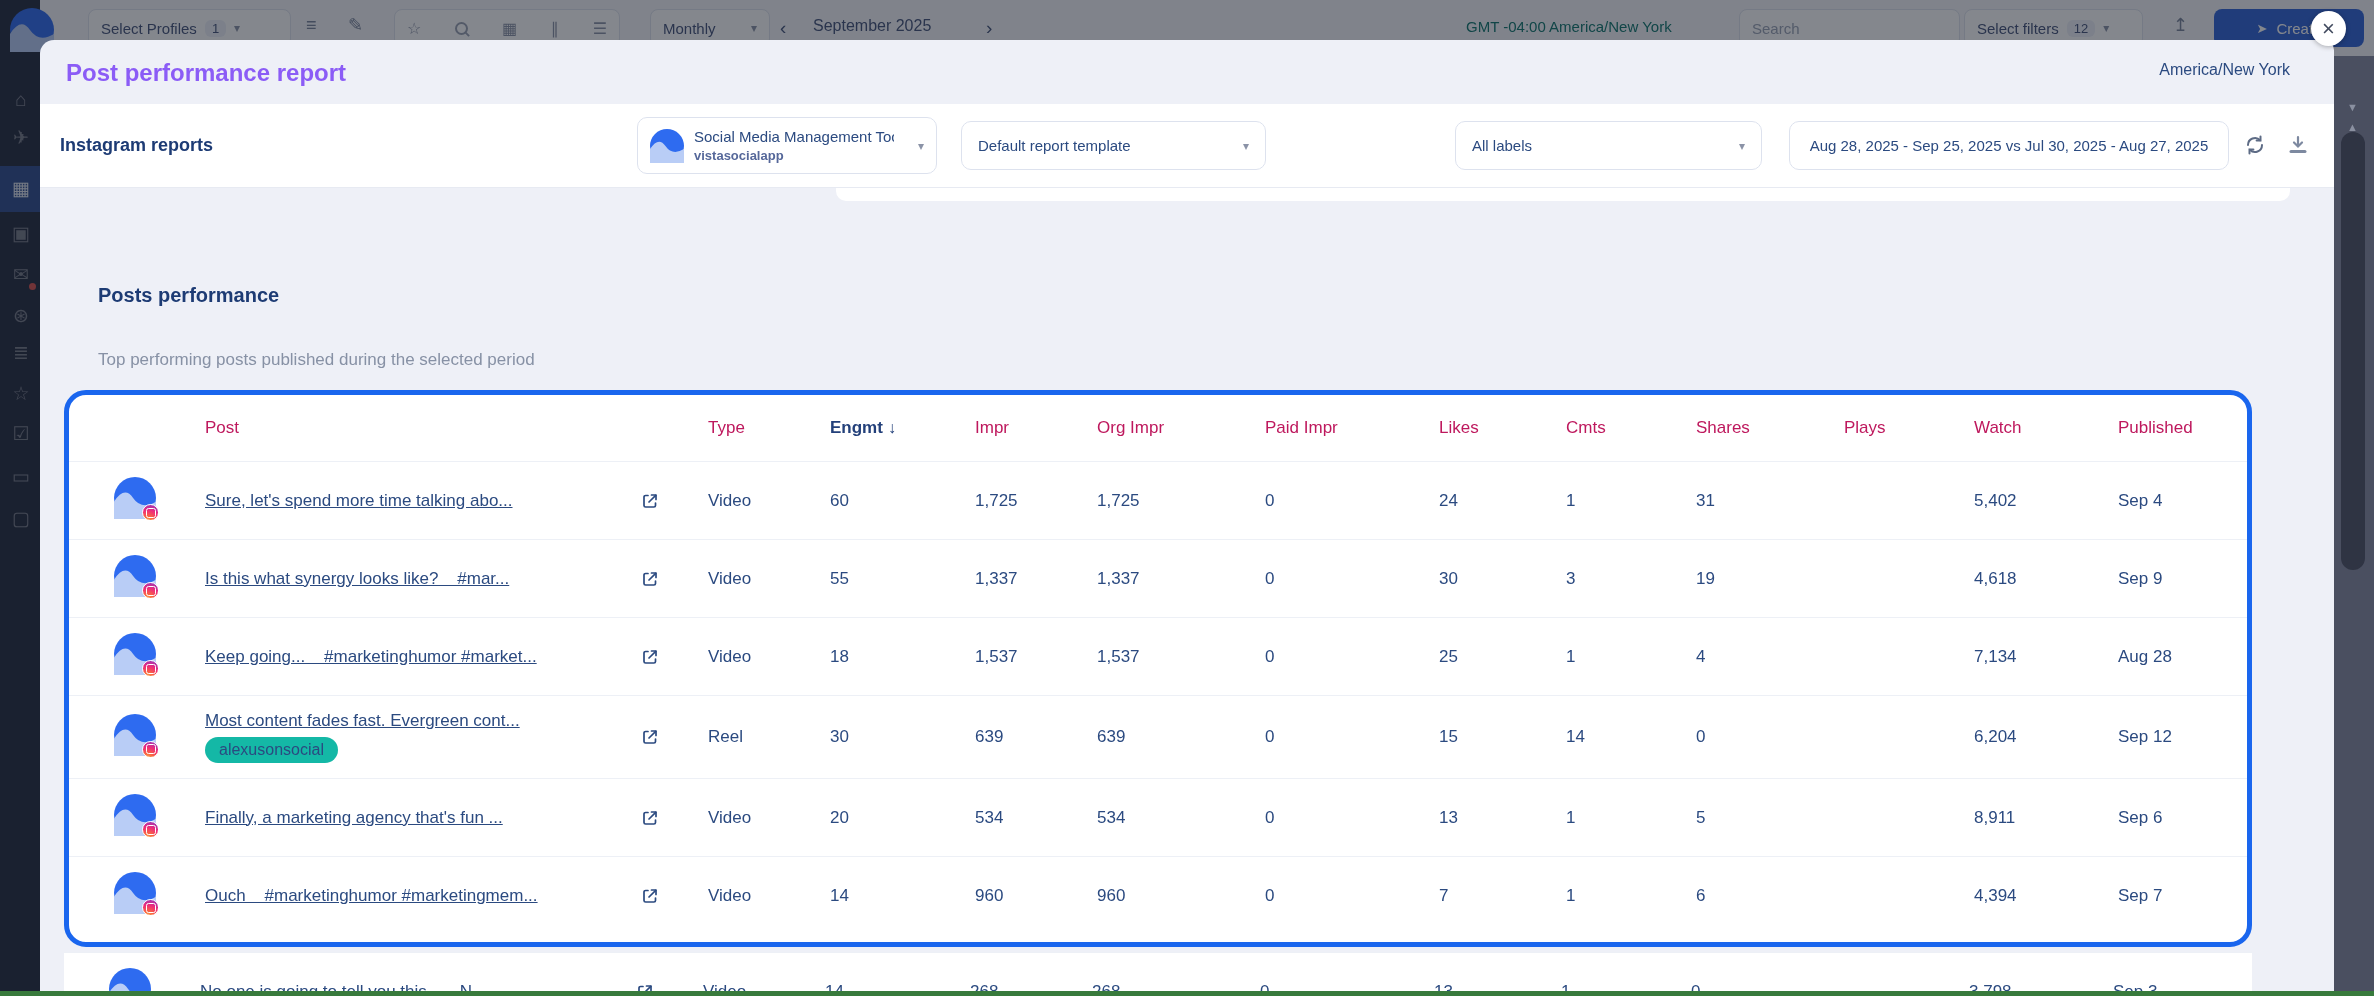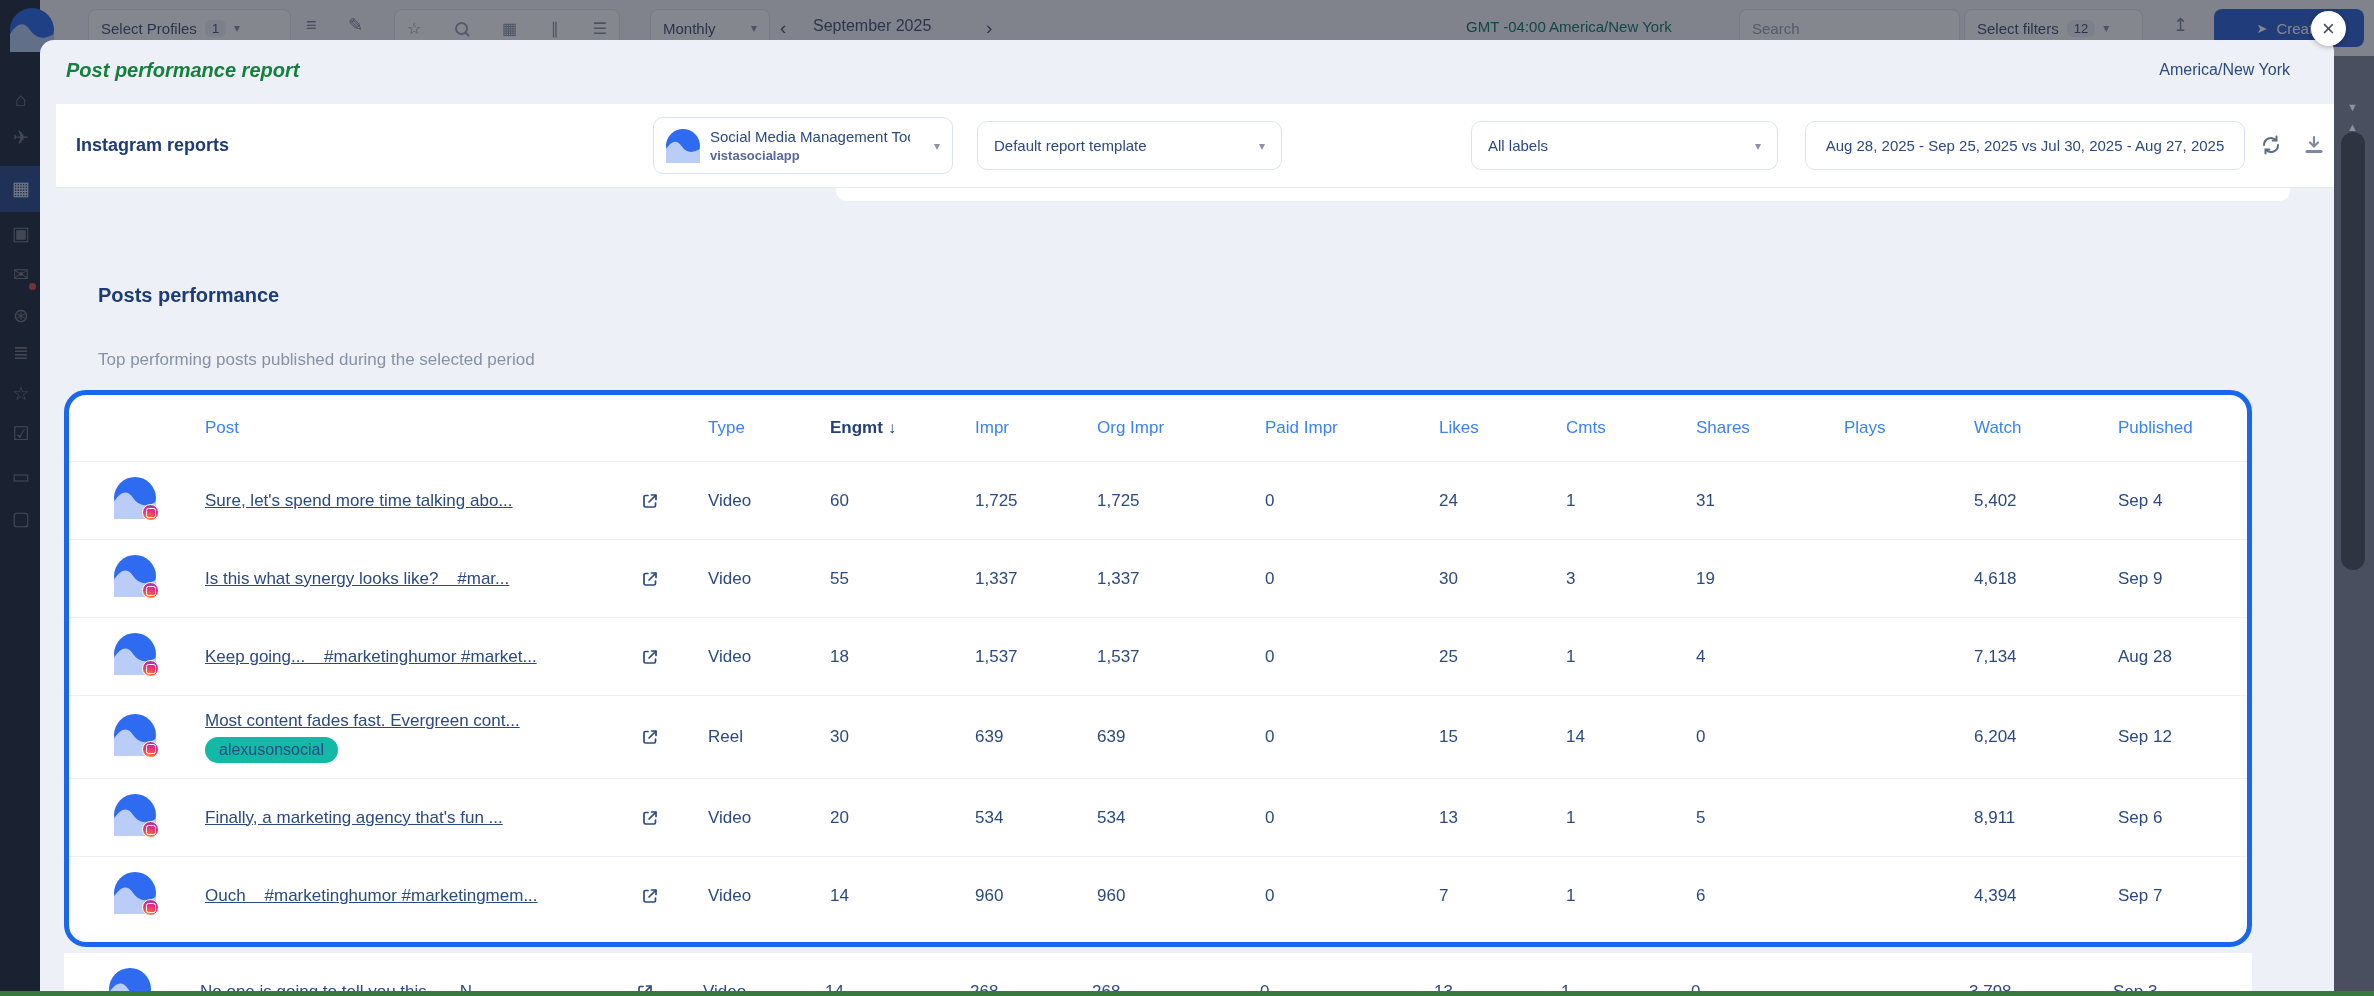--- a/index.html
+++ b/index.html
@@ -33,24 +33,24 @@
   .overlay{position:absolute;inset:0;background:rgba(20,24,36,0.52);z-index:5;}
 
   
   .right-strip{position:absolute;left:2334px;top:56px;width:40px;height:940px;background:#4a4f60;z-index:6;}
   .scroll-arrow{position:absolute;left:13px;font-size:11px;color:#8a90a0;line-height:1;}
   .thumb{position:absolute;left:7px;top:76px;width:24px;height:438px;background:#2f3443;border-radius:12px;}
 
   
   .modal{position:absolute;left:40px;top:40px;width:2294px;height:956px;background:#eef0f7;
          border-radius:14px 10px 0 0;z-index:7;overflow:hidden;}
-  .m-title{position:absolute;left:26px;top:19px;font-size:20px;font-weight:700;color:#15803d;font-style:italic;}
+  .m-title{position:absolute;left:26px;top:19px;font-size:24px;font-weight:700;color:#8b5cf6;}
   .m-tz{position:absolute;right:44px;top:21px;font-size:16px;color:#2b4a80;}
 
-  .filterbar{position:absolute;left:16px;top:64px;width:100%;height:83px;background:#fff;border-bottom:1px solid #e7eaf2;}
+  .filterbar{position:absolute;left:0;top:64px;width:100%;height:83px;background:#fff;border-bottom:1px solid #e7eaf2;}
   .ig-title{position:absolute;left:20px;top:31px;font-size:18px;font-weight:700;color:#1d3b74;}
   .f-box{position:absolute;background:#fff;border:1px solid #dde2ee;border-radius:10px;box-sizing:border-box;
          display:flex;align-items:center;color:#2b4a80;}
   .f-profile{left:597px;top:13px;width:300px;height:57px;padding:0 12px;gap:10px;}
   .p-name{font-size:15px;white-space:nowrap;overflow:hidden;max-width:200px;color:#2b4a80;}
   .p-handle{font-size:13px;color:#56689a;margin-top:3px;}
   .f-template{left:921px;top:17px;width:305px;height:49px;padding:0 16px;font-size:15px;}
   .f-labels{left:1415px;top:17px;width:307px;height:49px;padding:0 16px;font-size:15px;}
   .f-dates{left:1749px;top:17px;width:440px;height:49px;justify-content:center;font-size:15px;}
   .f-box .caret{margin-left:auto;}
@@ -62,21 +62,21 @@
   .sec-sub{position:absolute;left:58px;top:310px;font-size:17px;color:#8791a5;}
 
   .table-card{position:absolute;left:24px;top:350px;width:2188px;height:557px;box-sizing:border-box;
               border:5px solid #1a66ee;border-radius:22px;background:#fff;overflow:hidden;}
   .overflow-row{position:absolute;left:24px;top:912px;width:2188px;background:#fff;}
 
   .trow{display:grid;
         grid-template-columns:136px 435px 68px 122px 145px 122px 168px 174px 127px 130px 148px 130px 144px 1fr;
         align-items:center;min-height:77px;}
   .thead{min-height:66px;}
-  .th{font-size:17px;color:#3b82f6;}
+  .th{font-size:17px;color:#be185d;}
   .sort-th{color:#23407a;font-weight:700;display:flex;align-items:center;gap:5px;}
   .sort-arrow{font-size:16px;color:#23407a;}
   .rows .trow{border-top:1px solid #edf0f6;}
   .cell{font-size:17px;color:#2b4a80;}
   .title-cell{display:flex;flex-direction:column;align-items:flex-start;gap:6px;padding:15px 0;}
   .post-title{color:#2b4a80;text-decoration:underline;white-space:pre;font-size:17px;cursor:pointer;}
   .tag-pill{background:#14b8a6;color:#2b4a80;font-size:16px;padding:4px 14px;border-radius:13px;}
   .avatar-cell{padding-left:45px;}
   .avatar{position:relative;width:42px;height:42px;display:inline-block;}
   .avatar svg{display:block;}

